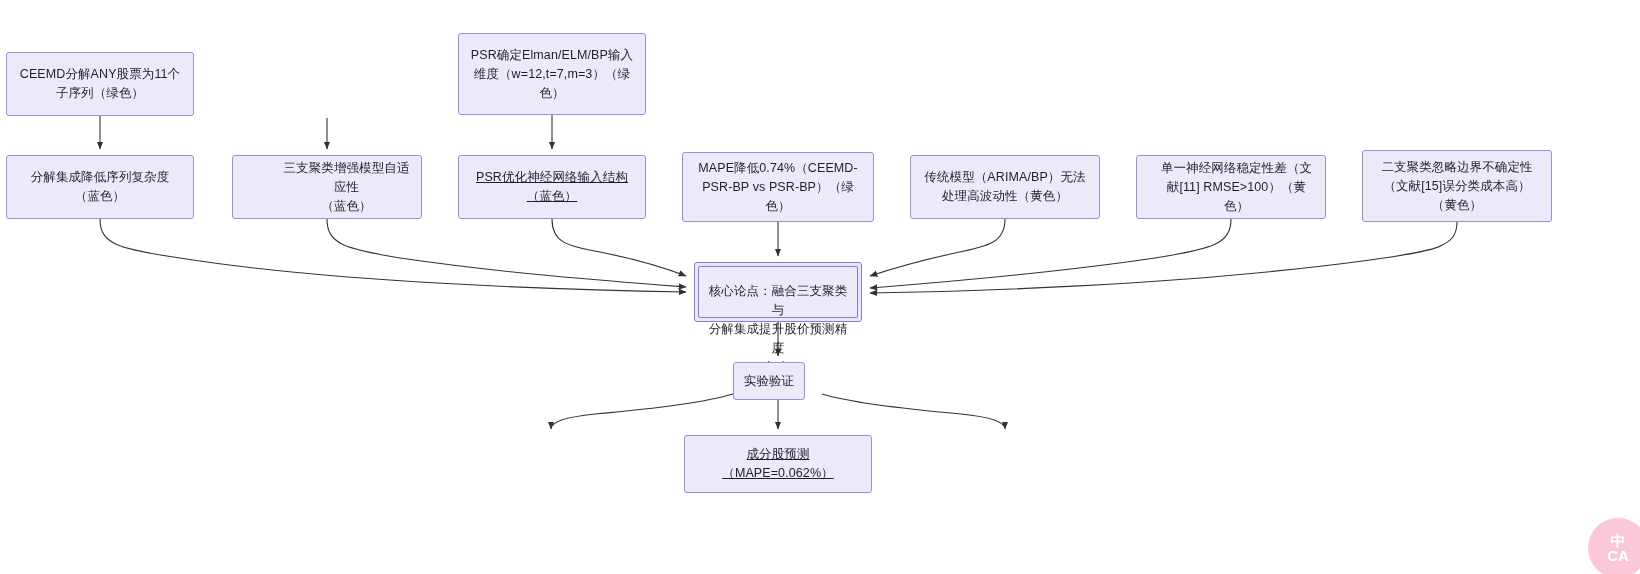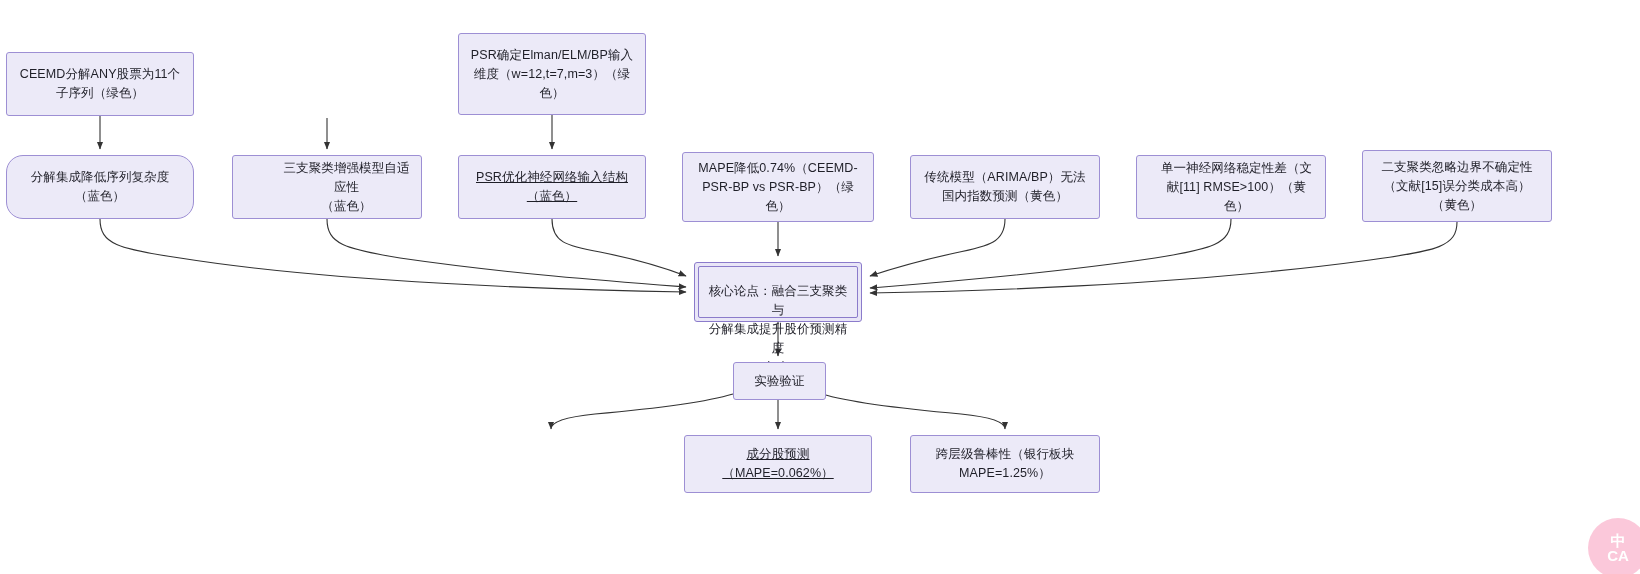--- a/index.html
+++ b/index.html
@@ -121,21 +121,21 @@
 子序列（绿色）</span>
   </div>
 
 
   <div class="node" style="left:458px; top:33px; width:188px; height:82px;">
     <span class="txt">PSR确定Elman/ELM/BP输入
 维度（w=12,t=7,m=3）（绿
 色）</span>
   </div>
 
-  <div class="node" style="left:6px; top:155px; width:188px; height:64px;border-radius:17px;">
+  <div class="node" style="left:6px; top:155px; width:188px; height:64px;">
     <span class="txt">分解集成降低序列复杂度
 （蓝色）</span>
   </div>
 
   <div class="node" style="left:232px; top:155px; width:190px; height:64px;padding-left:48px;">
     <span class="txt">三支聚类增强模型自适应性
 （蓝色）</span>
   </div>
 
   <div class="node" style="left:458px; top:155px; width:188px; height:64px;text-decoration:underline;">
@@ -144,21 +144,21 @@
   </div>
 
   <div class="node" style="left:682px; top:152px; width:192px; height:70px;justify-content:flex-end;">
     <span class="txt">MAPE降低0.74%（CEEMD-
 PSR-BP vs PSR-BP）（绿
 色）</span>
   </div>
 
   <div class="node" style="left:910px; top:155px; width:190px; height:64px;">
     <span class="txt">传统模型（ARIMA/BP）无法
-国内指数预测（黄色）</span>
+处理高波动性（黄色）</span>
   </div>
 
   <div class="node" style="left:1136px; top:155px; width:190px; height:64px;padding-left:20px;">
     <span class="txt">单一神经网络稳定性差（文
 献[11] RMSE&gt;100）（黄色）</span>
   </div>
 
   <div class="node" style="left:1362px; top:150px; width:190px; height:72px;">
     <span class="txt">二支聚类忽略边界不确定性
 （文献[15]误分类成本高）
@@ -166,33 +166,29 @@
   </div>
 
   <div class="node core" style="left:694px; top:262px; width:168px; height:60px;">
     <span class="inner">
       <span class="txt">核心论点：融合三支聚类与
 分解集成提升股价预测精度
 （红色）</span>
     </span>
   </div>
 
-  <div class="node" style="left:733px; top:362px; width:93px; height:38px;">
+  <div class="node" style="left:733px; top:362px; width:72px; height:38px;">
     <span class="txt">实验验证</span>
   </div>
 
 
   <div class="node" style="left:684px; top:435px; width:188px; height:58px;text-decoration:underline;">
     <span class="txt">成分股预测
 （MAPE=0.062%）</span>
   </div>
 
-  <div class="node" style="left:910px; top:435px; width:190px; height:58px;">
-    <span class="txt">跨层级鲁棒性（银行板块
-MAPE=1.25%）</span>
-  </div>
 
   <div class="watermark" style="left:1588px; top:518px; width:60px; height:60px;">
     <span>中</span>
     <span>CA</span>
   </div>
 
 </div>
 
 </body></html>

